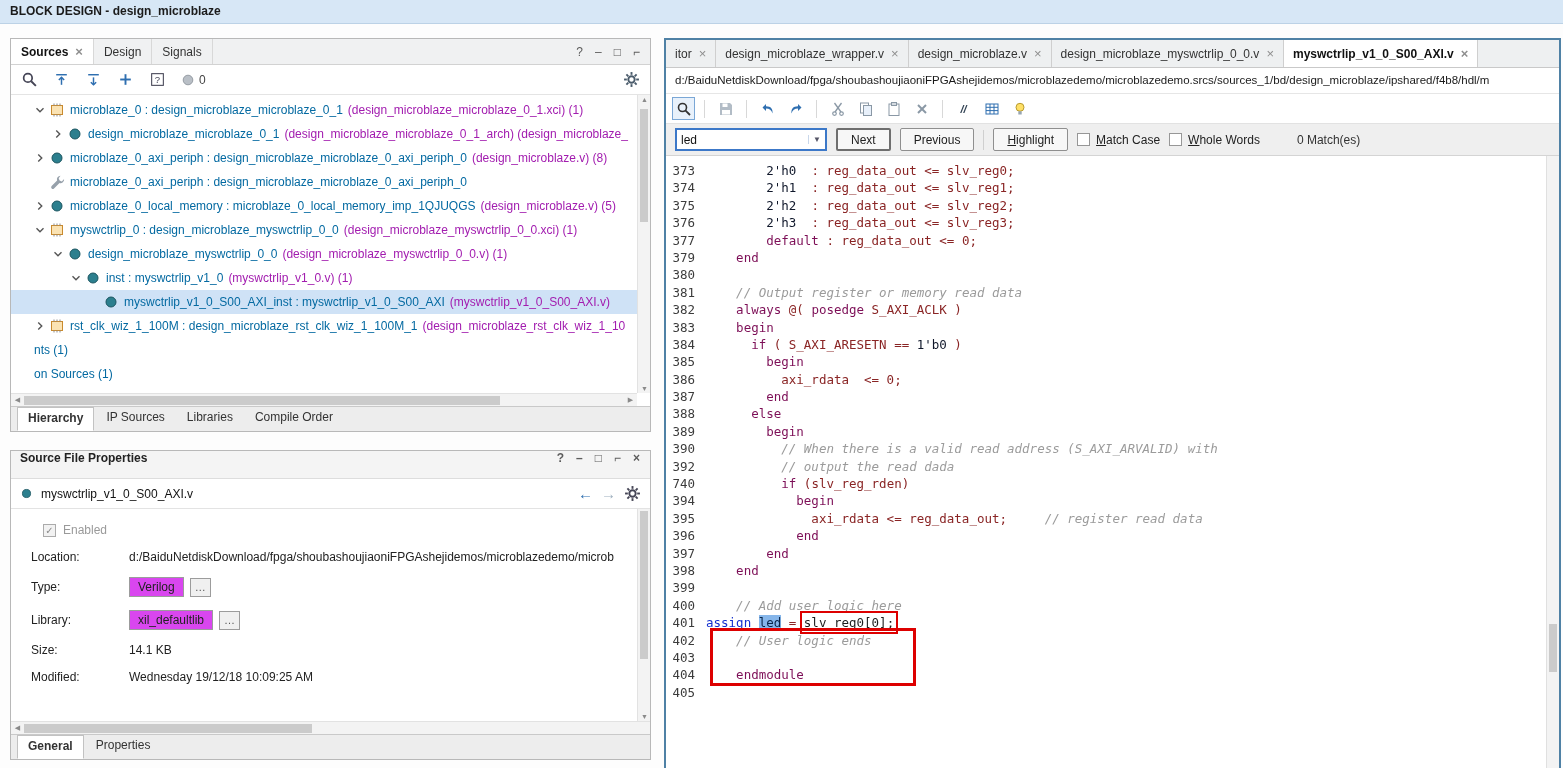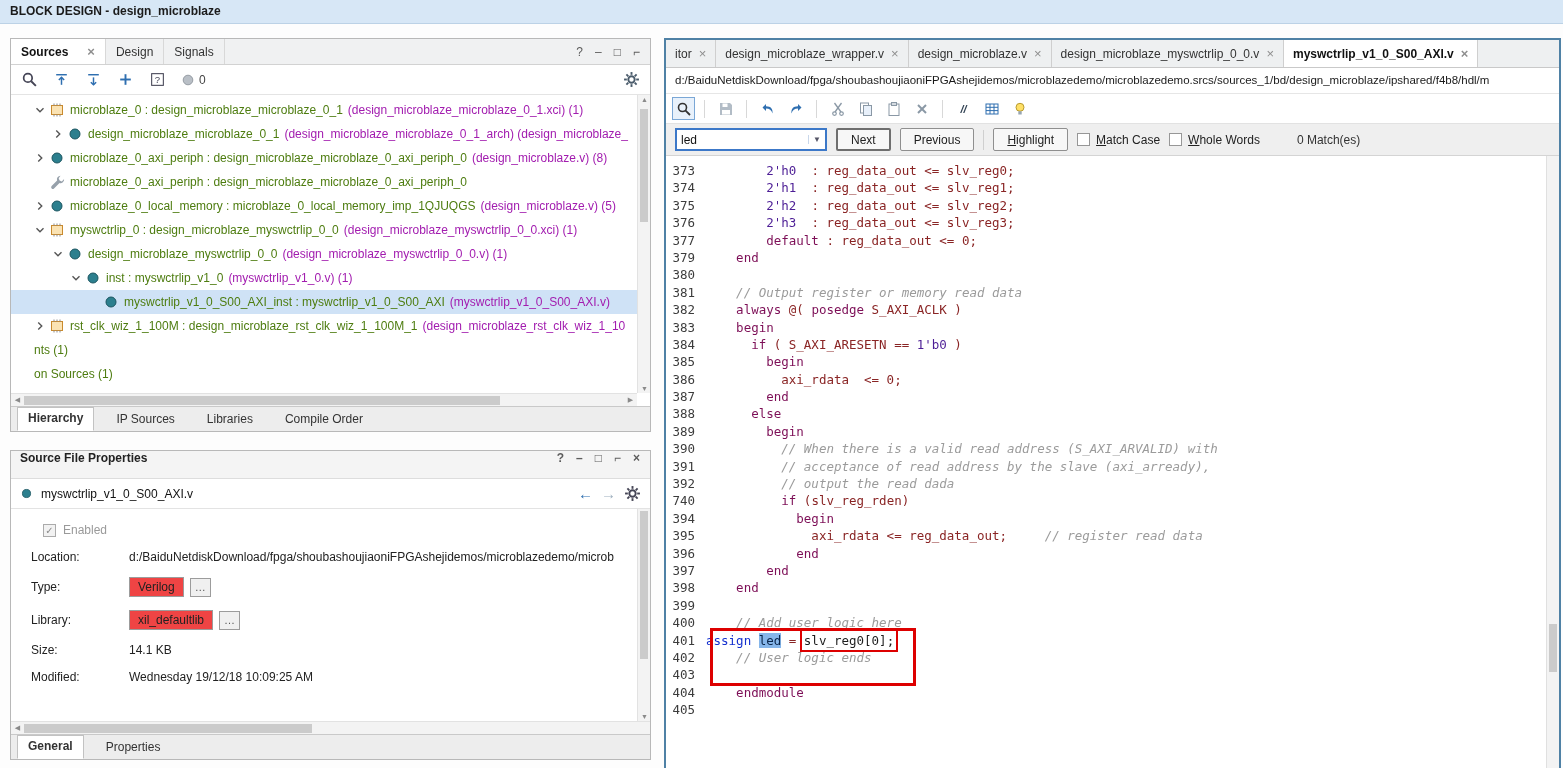--- a/index.html
+++ b/index.html
@@ -13,28 +13,28 @@
 
   
   .panel { position: absolute; background: #fff; border: 1px solid #b8b8b8; display: flex; flex-direction: column; }
   .sources-panel { left: 10px; top: 38px; width: 641px; height: 394px; }
   .props-panel   { left: 10px; top: 450px; width: 641px; height: 310px; }
   .editor-panel  { position: absolute; left: 664px; top: 38px; width: 897px; height: 752px;
     background: #fff; border: 2px solid #4f81a5; display: flex; flex-direction: column; }
 
   
   .ptabbar { height: 26px; background: #f0f1f2; border-bottom: 1px solid #d2d2d2; display: flex; align-items: stretch; flex: none; }
-  .ptab { padding: 0 10px; display: flex; align-items: center; gap: 19px; font-size: 12px; color: #333;
+  .ptab { padding: 0 10px; display: flex; align-items: center; gap: 7px; font-size: 12px; color: #333;
     border-right: 1px solid #d8d8d8; cursor: default; }
   .ptab.active { background: #fff; font-weight: bold; color: #111; }
   .tclose { color: #8e8e8e; font-size: 13px; line-height: 1; }
   .win-controls { margin-left: auto; display: flex; gap: 12px; align-items: center; padding-right: 10px; color: #5c5c5c; font-size: 12px; }
   .win-controls span { cursor: default; }
 
-  .btabbar { height: 25px; background: #ededed; border-top: 1px solid #c9c9c9; display: flex; align-items: center; padding-left: 6px; gap: 12px; flex: none; }
+  .btabbar { height: 25px; background: #ededed; border-top: 1px solid #c9c9c9; display: flex; align-items: flex-start; padding-left: 6px; gap: 2px; flex: none; }
   .btab { height: 21px; line-height: 21px; padding: 0 10px; font-size: 12px; color: #333; }
   .btab.active { background: #fff; border: 1px solid #c2c2c2; border-bottom: 1px solid #fff; font-weight: bold; height: 24px; line-height: 21px; }
 
   
   .src-toolbar { height: 30px; display: flex; align-items: center; gap: 15px; padding: 0 10px;
     border-bottom: 1px solid #e4e4e4; flex: none; }
   .ticonbtn { width: 17px; height: 17px; display: inline-flex; color: #2f6fb0; }
   .ticonbtn.dark { color: #445; }
   .ticonbtn svg { width: 100%; height: 100%; }
   .badge { display: inline-flex; align-items: center; gap: 4px; font-size: 12px; color: #444; }
@@ -45,21 +45,21 @@
   
   .tree-body { position: relative; flex: 1; overflow: hidden; }
   .tree-rows { position: absolute; left: 0; top: 0; right: 13px; bottom: 13px; overflow: hidden; padding-top: 3px; }
   .trow { height: 24px; display: flex; align-items: center; white-space: nowrap; font-size: 12px; cursor: default; }
   .trow.selected { background: #cfe2f6; }
   .tind { flex: none; display: inline-block; }
   .tw { flex: none; width: 14px; height: 14px; display: inline-flex; }
   .tw svg { width: 100%; height: 100%; }
   .ticon { flex: none; width: 16px; height: 16px; margin-left: 2px; display: inline-flex; }
   .ticon svg { width: 100%; height: 100%; }
-  .tmain { color: #4d7c0f; margin-left: 5px; }
+  .tmain { color: #0369a1; margin-left: 5px; }
   .tdim { color: #a21caf; margin-left: 5px; }
 
   
   .vscroll { position: absolute; top: 0; right: 0; bottom: 13px; width: 13px; background: #f3f3f3; border-left: 1px solid #e2e2e2; }
   .vscroll .sb-thumb { position: absolute; left: 2px; right: 2px; top: 14px; height: 38%; background: #cbcbcb; }
   .vscroll .sb-arrow { position: absolute; left: 0; width: 13px; text-align: center; font-size: 7px; color: #8a8a8a; }
   .vscroll .sb-arrow.top { top: 1px; } .vscroll .sb-arrow.bot { bottom: 1px; }
   .hscroll { position: absolute; left: 0; right: 13px; bottom: 0; height: 13px; background: #f3f3f3; border-top: 1px solid #e2e2e2;
     display: flex; align-items: center; }
   .hscroll .sb-arrow { width: 13px; text-align: center; font-size: 7px; color: #8a8a8a; flex: none; }
@@ -79,21 +79,21 @@
   .pvscroll { position: absolute; top: 0; right: 0; bottom: 0; width: 13px; background: #f3f3f3; border-left: 1px solid #e2e2e2; }
   .pvscroll .sb-thumb { position: absolute; left: 2px; right: 2px; top: 2px; height: 70%; background: #cbcbcb; }
   .pvscroll .sb-arrow { position: absolute; left: 0; width: 13px; text-align: center; font-size: 7px; color: #8a8a8a; bottom: 1px; }
   .enabled-row { display: flex; gap: 7px; align-items: center; margin: 14px 0 0 32px; color: #9a9a9a; font-size: 12px; }
   .cbox { width: 13px; height: 13px; border: 1px solid #979797; background: #fff; display: inline-flex;
     align-items: center; justify-content: center; font-size: 10px; flex: none; }
   .cbox.checked { color: #8a8a8a; border-color: #ababab; background: #f2f2f2; }
   .frow { display: flex; align-items: center; margin: 13px 0 0 20px; font-size: 12px; }
   .flabel { width: 98px; color: #222; flex: none; }
   .fvalue { color: #222; white-space: nowrap; }
-  .vbox { border: 1px solid #9c9c9c; background: #ef4444; padding: 2px 8px; min-width: 48px; color: #222; }
+  .vbox { border: 1px solid #9c9c9c; background: #d946ef; padding: 2px 8px; min-width: 48px; color: #222; }
   .more-btn { margin-left: 6px; width: 21px; height: 19px; border: 1px solid #9c9c9c; background: #f0f0f0;
     color: #555; font-size: 11px; line-height: 14px; text-align: center; }
 
   
   .etabbar { height: 28px; background: #eef0f1; border-bottom: 1px solid #c9c9c9; display: flex; align-items: stretch; flex: none; overflow: hidden; }
   .etab { padding: 0 9px; display: flex; align-items: center; gap: 7px; font-size: 12px; color: #333;
     border-right: 1px solid #cfcfcf; white-space: nowrap; }
   .etab.active { background: #fff; font-weight: bold; color: #111; }
   .pathbar { height: 26px; line-height: 25px; font-size: 11.5px; color: #1a1a1a; padding: 0 9px;
     border-bottom: 1px solid #e6e6e6; white-space: nowrap; overflow: hidden; flex: none; }
@@ -120,21 +120,21 @@
 
   .editor-body { position: relative; flex: 1; overflow: hidden; background: #fff; }
   .code-lines { position: absolute; left: 0; top: 0; right: 13px; bottom: 16px; overflow: hidden; padding-top: 6px;
     font-family: "DejaVu Sans Mono", monospace; font-size: 12.5px; }
   .cl { height: 17.4px; line-height: 17.4px; white-space: pre; }
   .ln { display: inline-block; width: 40px; padding-right: 11px; text-align: right; color: #3c3c3c; }
   .ct { white-space: pre; }
   .t-p { color: #8a2525; }
   .t-k { color: #7d0f57; }
   .t-c { color: #9b9b9b; font-style: italic; }
-  .t-l { color: #4c1d95; }
+  .t-l { color: #0f172a; }
   .t-a { color: #1430cf; }
   .t-s { background: #86b6ea; color: #082449; }
   .t-u { color: #1d1d1d; outline: 2px solid #dd0000; outline-offset: 2px; }
   .anno-outer { position: absolute; left: 44px; top: 472px; width: 206px; height: 58px;
     border: 3px solid #dd0000; pointer-events: none; }
   .ed-vscroll { position: absolute; top: 0; right: 0; bottom: 16px; width: 13px; background: #f3f3f3; border-left: 1px solid #e0e0e0; }
   .ed-vscroll .sb-thumb { position: absolute; left: 2px; right: 2px; top: 76%; height: 48px; background: #cbcbcb; }
   .ed-hscroll { position: absolute; left: 0; right: 13px; bottom: 0; height: 16px; background: #f3f3f3;
     border-top: 1px solid #e0e0e0; display: flex; align-items: center; }
   .ed-hscroll .sb-arrow { width: 15px; text-align: center; font-size: 8px; color: #777; flex: none; }
@@ -633,21 +633,20 @@
           <div class="cl"><span class="ln">381</span><span class="ct"><span class="t-p">    </span><span class="t-c">// Output register or memory read data</span></span></div>
           <div class="cl"><span class="ln">382</span><span class="ct"><span class="t-p">    </span><span class="t-k">always</span><span class="t-p"> @( </span><span class="t-k">posedge</span><span class="t-p"> S_AXI_ACLK )</span></span></div>
           <div class="cl"><span class="ln">383</span><span class="ct"><span class="t-p">    </span><span class="t-k">begin</span></span></div>
           <div class="cl"><span class="ln">384</span><span class="ct"><span class="t-p">      </span><span class="t-k">if</span><span class="t-p"> ( S_AXI_ARESETN == </span><span class="t-l">1'b0</span><span class="t-p"> )</span></span></div>
           <div class="cl"><span class="ln">385</span><span class="ct"><span class="t-p">        </span><span class="t-k">begin</span></span></div>
           <div class="cl"><span class="ln">386</span><span class="ct"><span class="t-p">          axi_rdata  &lt;= 0;</span></span></div>
           <div class="cl"><span class="ln">387</span><span class="ct"><span class="t-p">        </span><span class="t-k">end</span></span></div>
           <div class="cl"><span class="ln">388</span><span class="ct"><span class="t-p">      </span><span class="t-k">else</span></span></div>
           <div class="cl"><span class="ln">389</span><span class="ct"><span class="t-p">        </span><span class="t-k">begin</span></span></div>
           <div class="cl"><span class="ln">390</span><span class="ct"><span class="t-p">          </span><span class="t-c">// When there is a valid read address (S_AXI_ARVALID) with</span></span></div>
-          <div class="cl"><span class="ln">391</span><span class="ct"><span class="t-p">          </span><span class="t-c">// acceptance of read address by the slave (axi_arready),</span></span></div>
           <div class="cl"><span class="ln">392</span><span class="ct"><span class="t-p">          </span><span class="t-c">// output the read dada</span></span></div>
           <div class="cl"><span class="ln">740</span><span class="ct"><span class="t-p">          </span><span class="t-k">if</span><span class="t-p"> (slv_reg_rden)</span></span></div>
           <div class="cl"><span class="ln">394</span><span class="ct"><span class="t-p">            </span><span class="t-k">begin</span></span></div>
           <div class="cl"><span class="ln">395</span><span class="ct"><span class="t-p">              axi_rdata &lt;= reg_data_out;     </span><span class="t-c">// register read data</span></span></div>
           <div class="cl"><span class="ln">396</span><span class="ct"><span class="t-p">            </span><span class="t-k">end</span></span></div>
           <div class="cl"><span class="ln">397</span><span class="ct"><span class="t-p">        </span><span class="t-k">end</span></span></div>
           <div class="cl"><span class="ln">398</span><span class="ct"><span class="t-p">    </span><span class="t-k">end</span></span></div>
           <div class="cl"><span class="ln">399</span><span class="ct"></span></div>
           <div class="cl"><span class="ln">400</span><span class="ct"><span class="t-p">    </span><span class="t-c">// Add user logic here</span></span></div>
           <div class="cl"><span class="ln">401</span><span class="ct"><span class="t-a">assign</span><span class="t-p"> </span><span class="t-s">led</span><span class="t-p"> = </span><span class="t-u">slv_reg0[0];</span></span></div>

